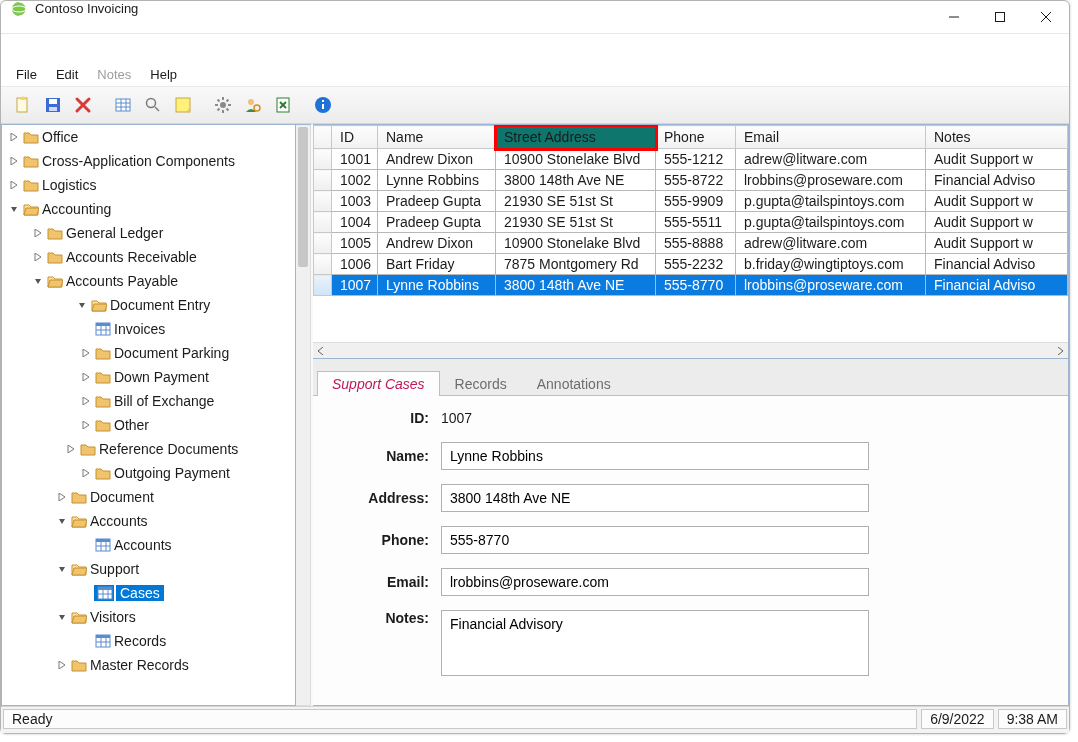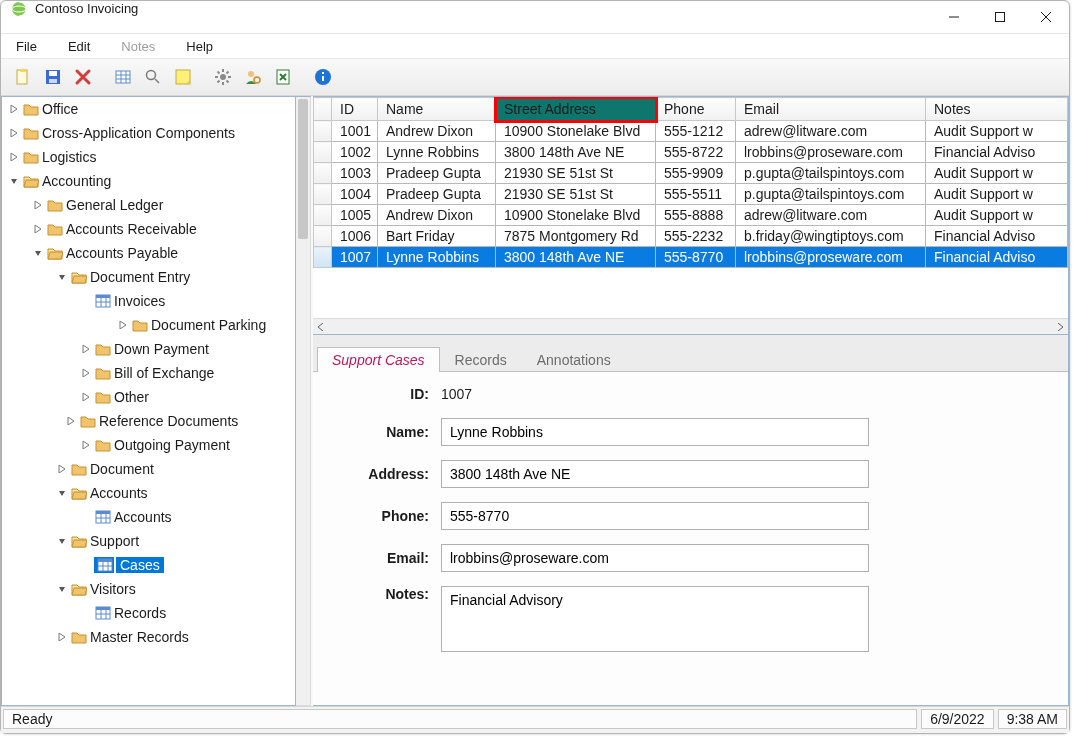--- a/index.html
+++ b/index.html
@@ -29,23 +29,24 @@
   }
   .title-text { flex:1; font-size:13px; }
   .win-controls { display:flex; }
   .win-btn {
     width:46px; height:32px; display:flex; align-items:center; justify-content:center;
   }
   .win-btn svg { width:10px; height:10px; }
   
   .menubar {
     height:24px; display:flex; align-items:center;
-    gap:13px; padding-left:6px;
+    gap:1px; padding-left:6px;
     border-bottom:1px solid #e8e8e8;
     font-size:13px;
+    margin-top:28px;
   }
   .menuitem { padding:2px 9px; }
   .menuitem.disabled { color:#9d9d9d; }
   
   .toolbar {
     height:36px; display:flex; align-items:center;
     gap:6px; padding:0 10px;
     background:linear-gradient(#f9f9f9,#ececec);
     border-bottom:1px solid #d6d6d6;
   }
@@ -464,21 +465,21 @@
                     <span class="ticon">
                       <svg viewBox="0 0 16 16">
                         <path d="M1 4 h5 l2 2 h7 v8 h-14 z" fill="#ffe49a" stroke="#c7922f"></path>
                         <path d="M1 14 L3 7 h13 l-2 7 z" fill="#f0c36d" stroke="#c7922f"></path>
                       </svg>
                     </span>
                     <span class="tlabel">Accounts Payable</span>
                   </div>
               <ul>
                 <li>
-                  <div class="trow" style="padding-left:54px">
+                  <div class="trow" style="padding-left:74px">
                         <span class="tcaret">
                           <svg viewBox="0 0 8 8">
                             <path d="M1 2 L7 2 L4 7 Z" fill="#555"></path>
                           </svg>
                         </span>
                         <span class="ticon">
                           <svg viewBox="0 0 16 16">
                             <path d="M1 4 h5 l2 2 h7 v8 h-14 z" fill="#ffe49a" stroke="#c7922f"></path>
                             <path d="M1 14 L3 7 h13 l-2 7 z" fill="#f0c36d" stroke="#c7922f"></path>
                           </svg>
@@ -493,21 +494,21 @@
                               <svg viewBox="0 0 16 16">
                                 <rect x="1" y="2" width="14" height="12" fill="#fff" stroke="#5b8bd0"></rect>
                                 <rect x="1" y="2" width="14" height="3" fill="#5b8bd0"></rect>
                                 <path d="M1 9 H15 M6 5 V14 M11 5 V14" stroke="#5b8bd0"></path>
                               </svg>
                             </span>
                             <span class="tlabel">Invoices</span>
                           </div>
                         </li>
                     <li>
-                          <div class="trow" style="padding-left:115px">
+                          <div class="trow" style="padding-left:78px">
                             <span class="tcaret">
                               <svg viewBox="0 0 8 8">
                                 <path d="M1 0 L7 4 L1 8 Z" fill="none" stroke="#767676"></path>
                               </svg>
                             </span>
                             <span class="ticon">
                               <svg viewBox="0 0 16 16">
                                 <path d="M1 4 h5 l2 2 h7 v8 h-14 z" fill="#f0c36d" stroke="#c7922f"></path>
                               </svg>
                             </span>

